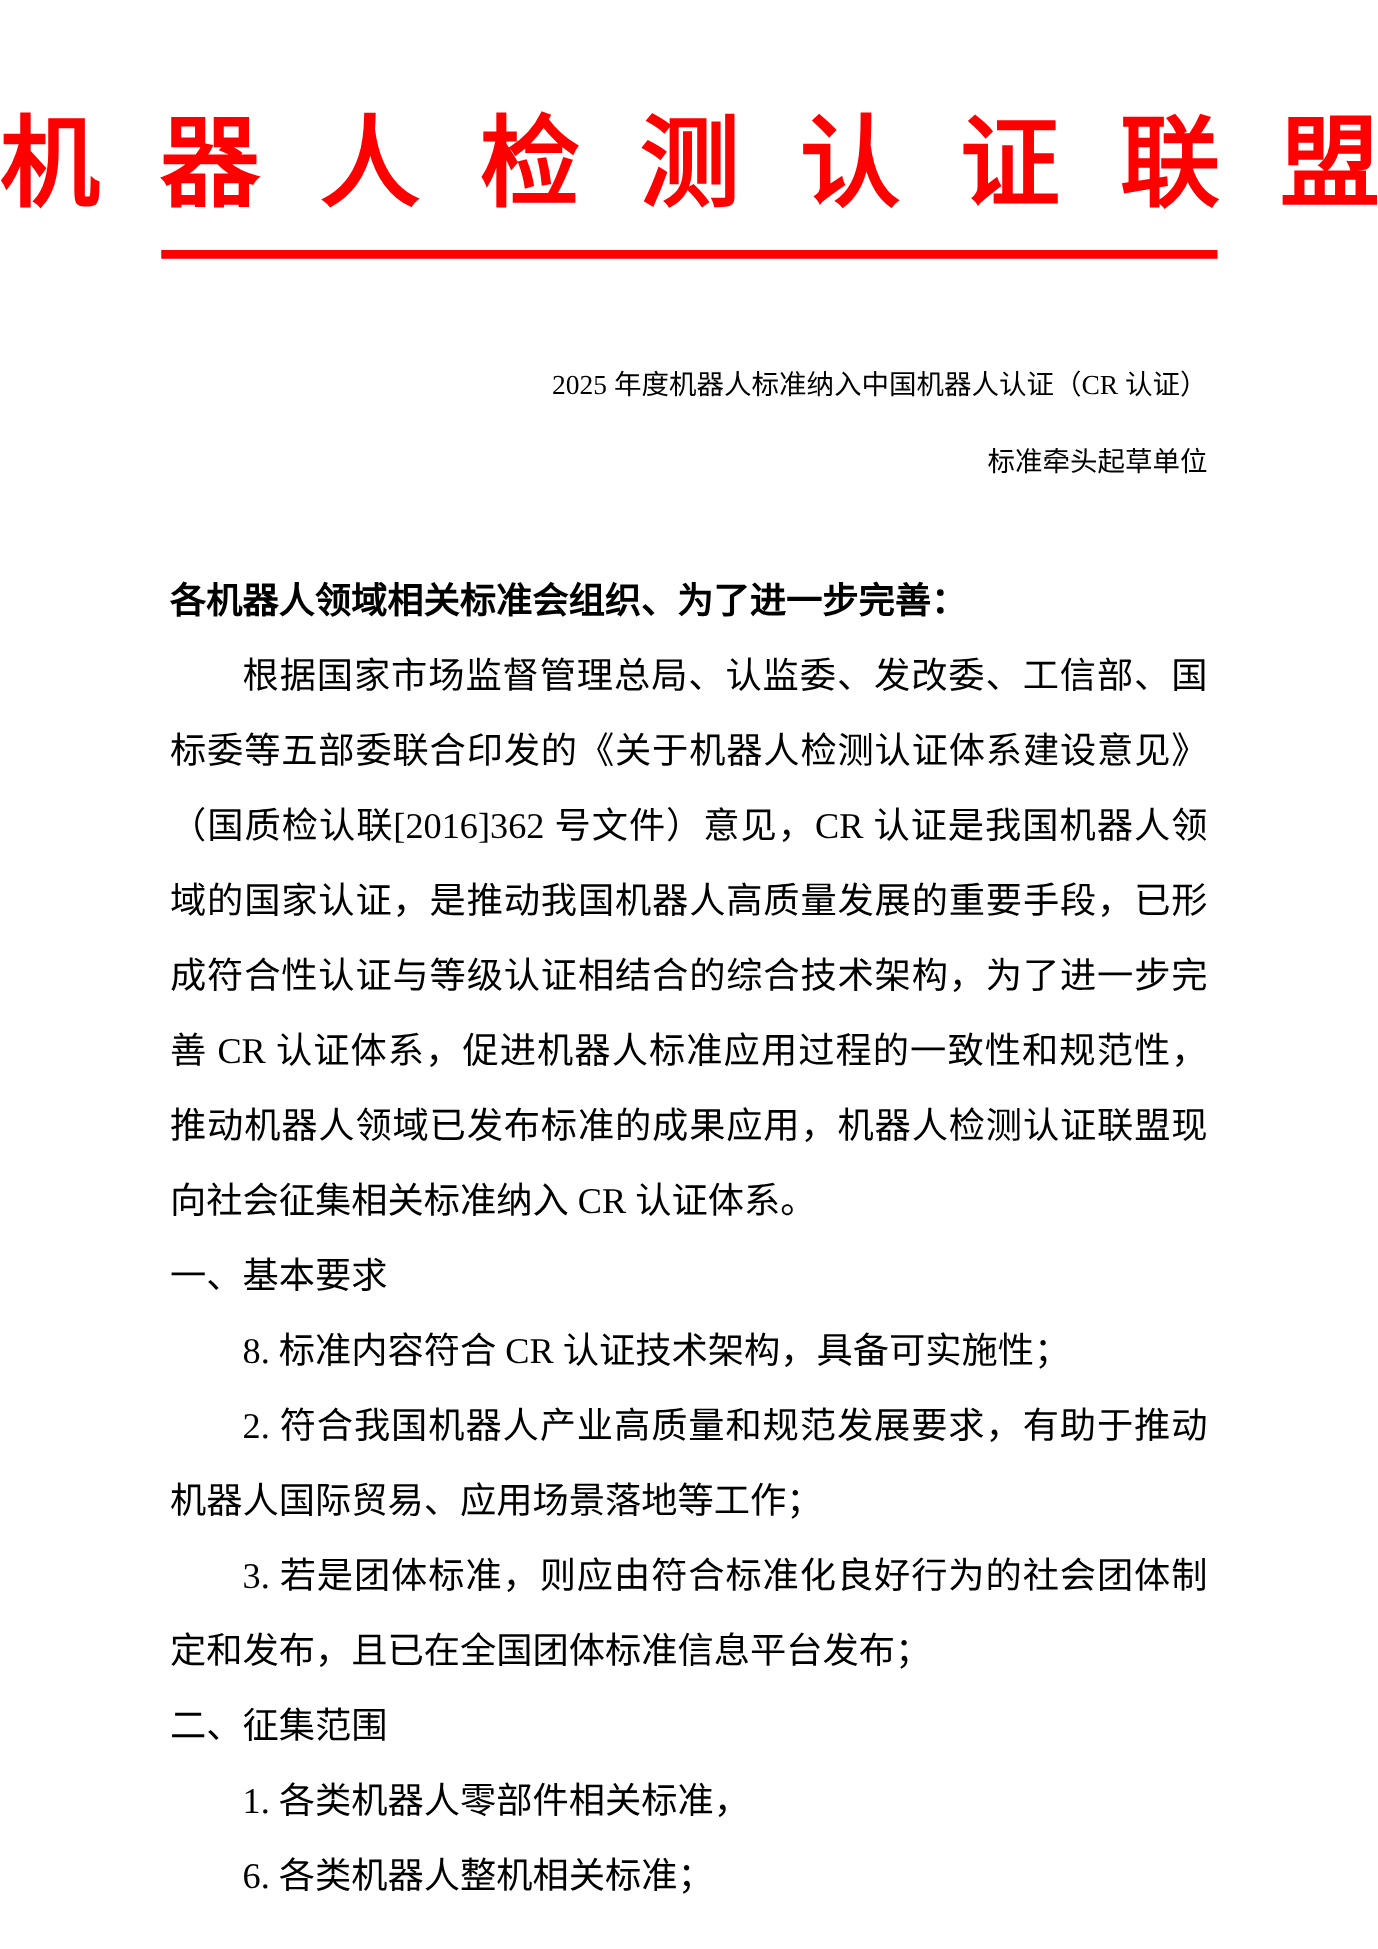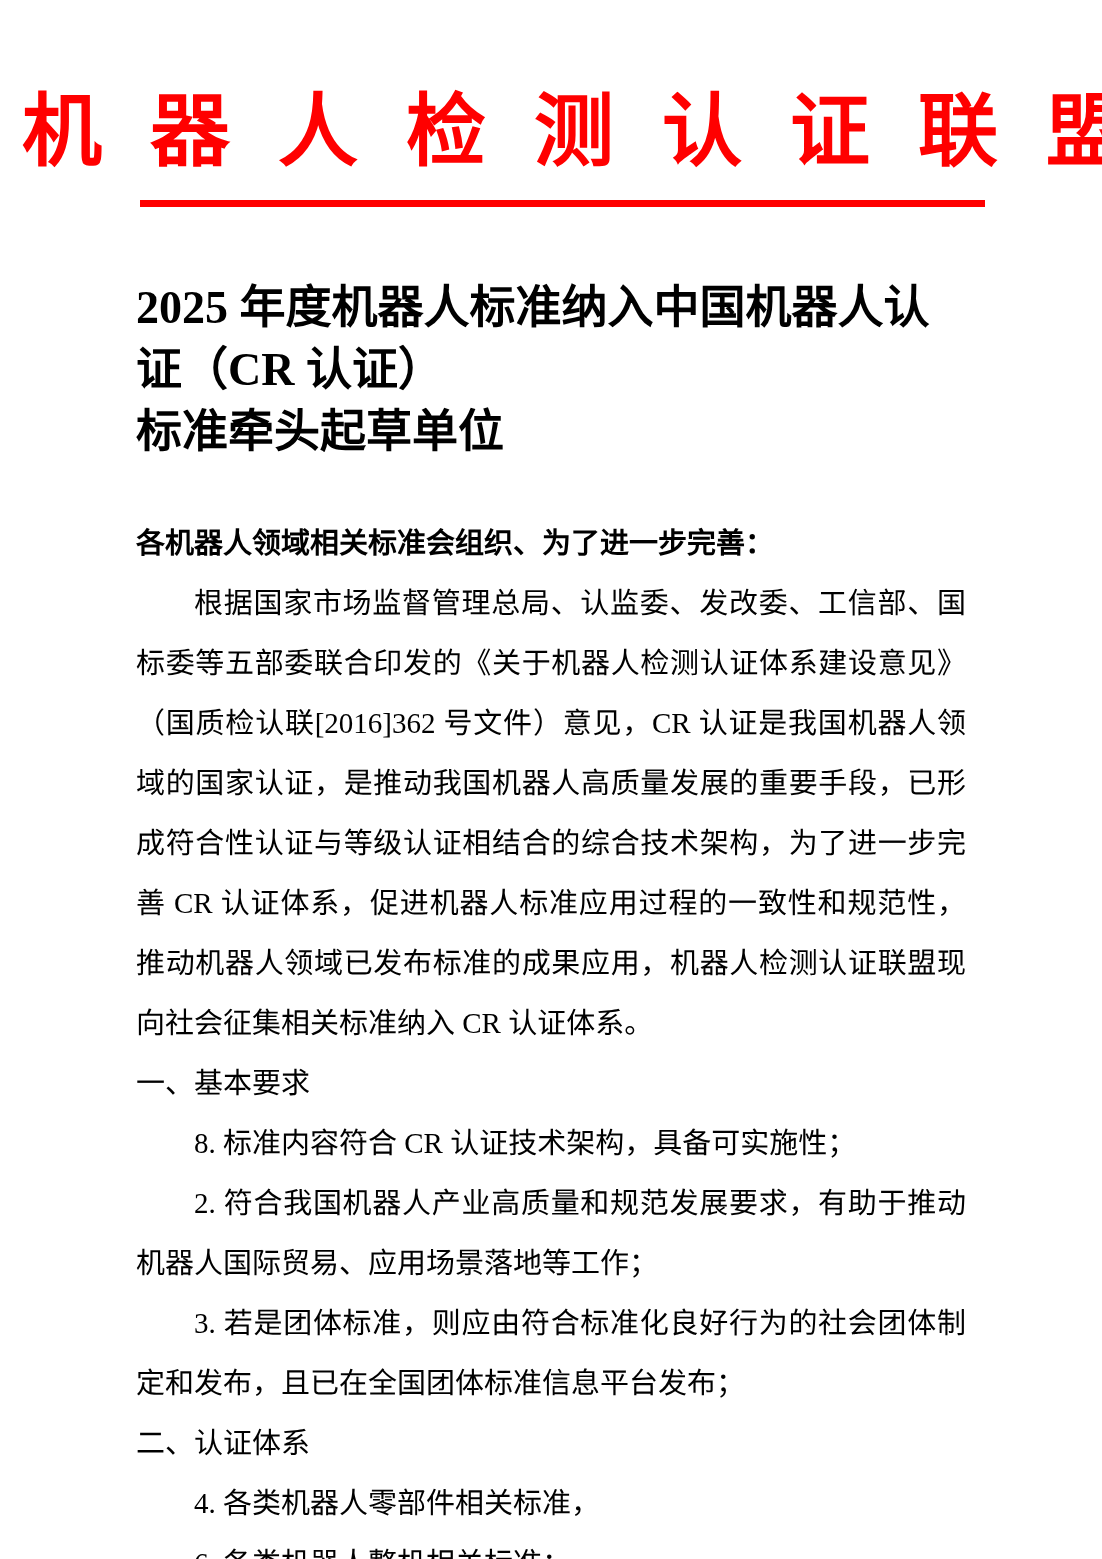--- a/index.html
+++ b/index.html
@@ -21,21 +21,20 @@
 
   .content {
     width: 830px;
     margin: 0 auto;
   }
 
   
   .banner {
     padding-top: 92px;
     text-align: center;
-    padding-left: 22px;
   }
   .org-name {
     display: inline-block;
     font-size: 80px;
     line-height: 1;
     font-weight: bold;
     color: #ff0000;
     letter-spacing: 14px;
     margin-right: -14px; 
     white-space: nowrap;
@@ -44,23 +43,23 @@
     width: 845px;
     height: 7px;
     background: #ff0000;
     margin: 28px auto 0 auto;
     border: none;
   }
 
   
   .doc-title {
     margin-top: 70px;
-    text-align: left;
-    font-size: 46px;
-    font-weight: bold;
+    text-align: right;
+    font-size: 22px;
+    font-weight: normal;
     line-height: 62px;
   }
 
   
   .body-text {
     margin-top: 50px;
     font-size: 29px;
     line-height: 60px;
     text-align: justify;
   }
@@ -105,22 +104,22 @@
       <p class="paragraph">根据国家市场监督管理总局、认监委、发改委、工信部、国标委等五部委联合印发的《关于机器人检测认证体系建设意见》（国质检认联[2016]362 号文件）意见，CR 认证是我国机器人领域的国家认证，是推动我国机器人高质量发展的重要手段，已形成符合性认证与等级认证相结合的综合技术架构，为了进一步完善 CR 认证体系，促进机器人标准应用过程的一致性和规范性，推动机器人领域已发布标准的成果应用，机器人检测认证联盟现向社会征集相关标准纳入 CR 认证体系。</p>
 
       <p class="section-heading">一、基本要求</p>
 
       <p class="list-item">8. 标准内容符合 CR 认证技术架构，具备可实施性；</p>
 
       <p class="list-item">2. 符合我国机器人产业高质量和规范发展要求，有助于推动机器人国际贸易、应用场景落地等工作；</p>
 
       <p class="list-item">3. 若是团体标准，则应由符合标准化良好行为的社会团体制定和发布，且已在全国团体标准信息平台发布；</p>
 
-      <p class="section-heading">二、认证体系</p>
+      <p class="section-heading">二、征集范围</p>
 
-      <p class="list-item">4. 各类机器人零部件相关标准，</p>
+      <p class="list-item">1. 各类机器人零部件相关标准，</p>
 
       <p class="list-item">6. 各类机器人整机相关标准；</p>
 
     </div>
   </div>
 
 </div>
 
 </body></html>

